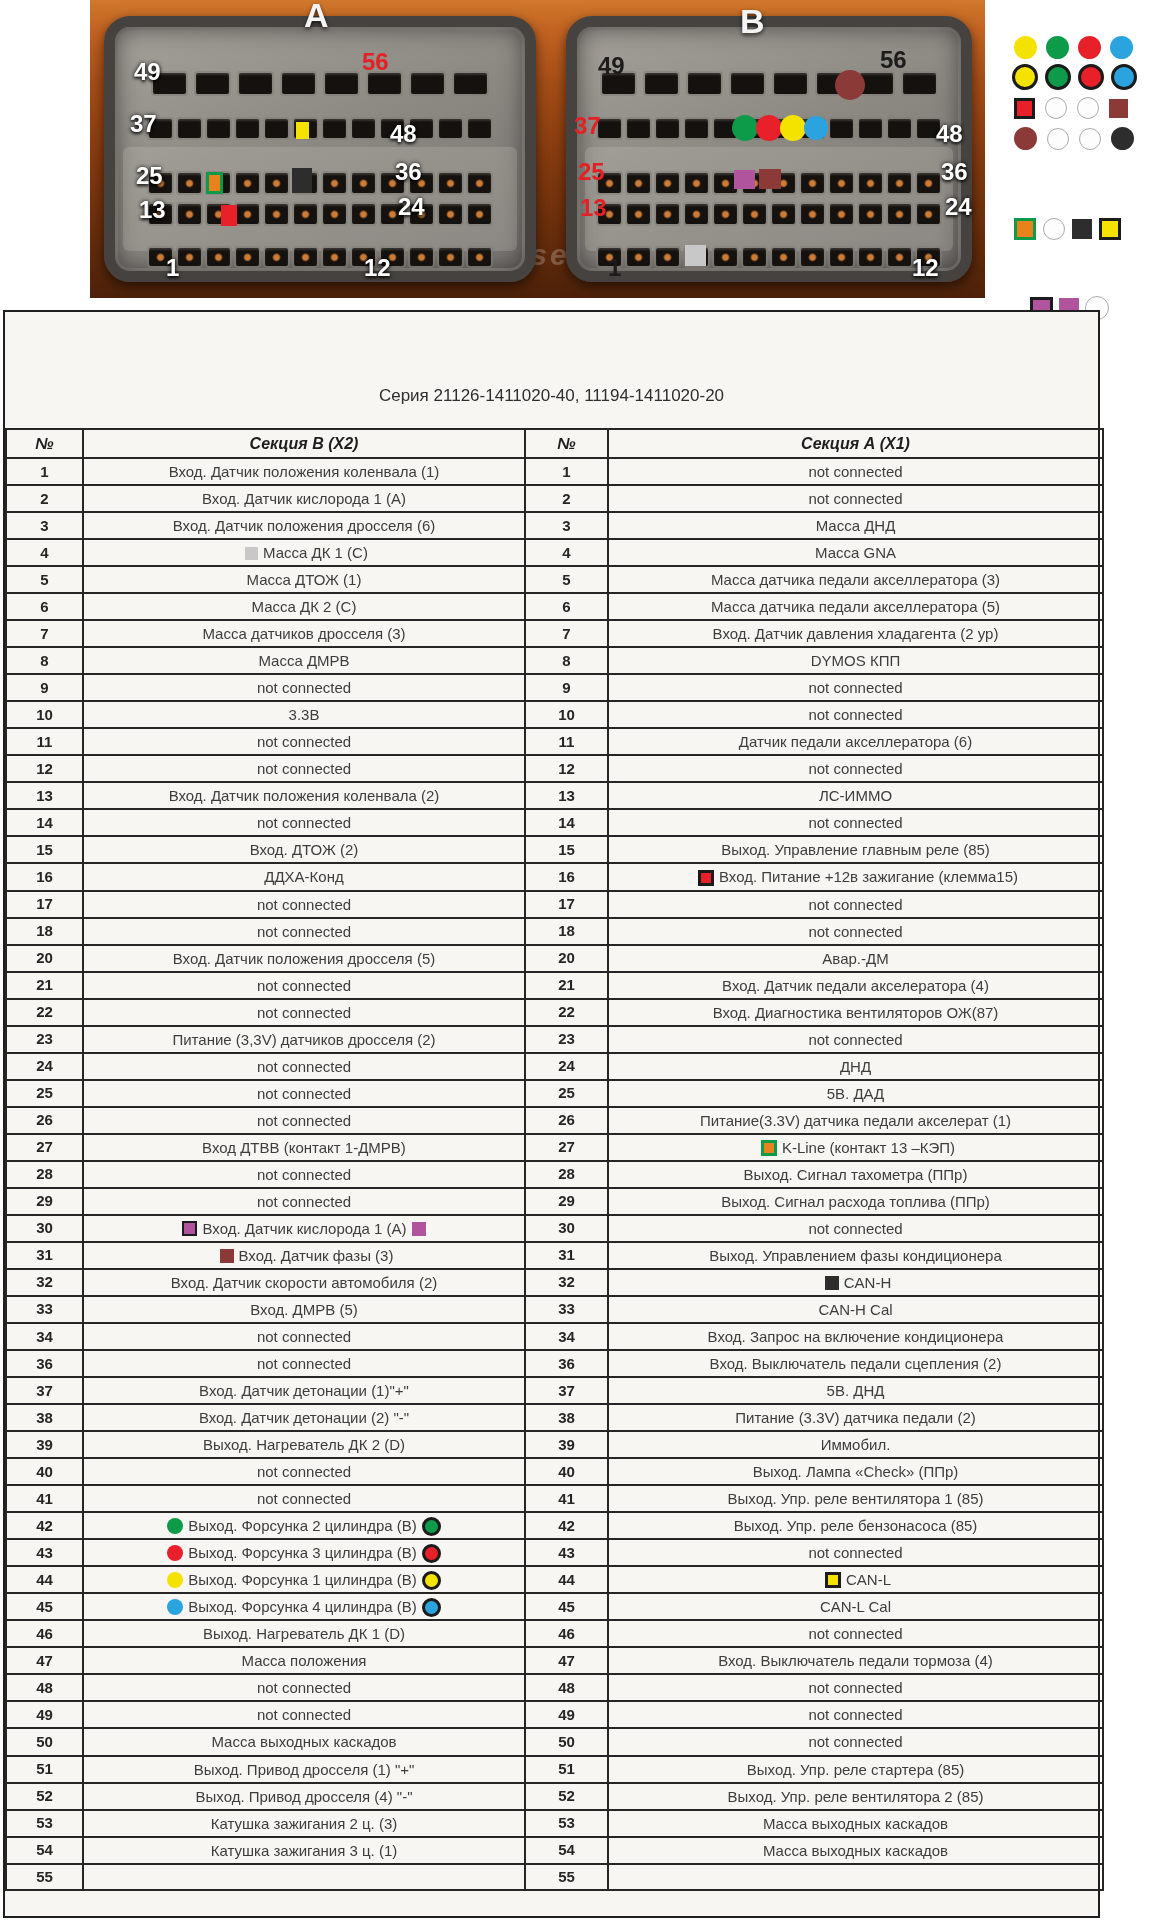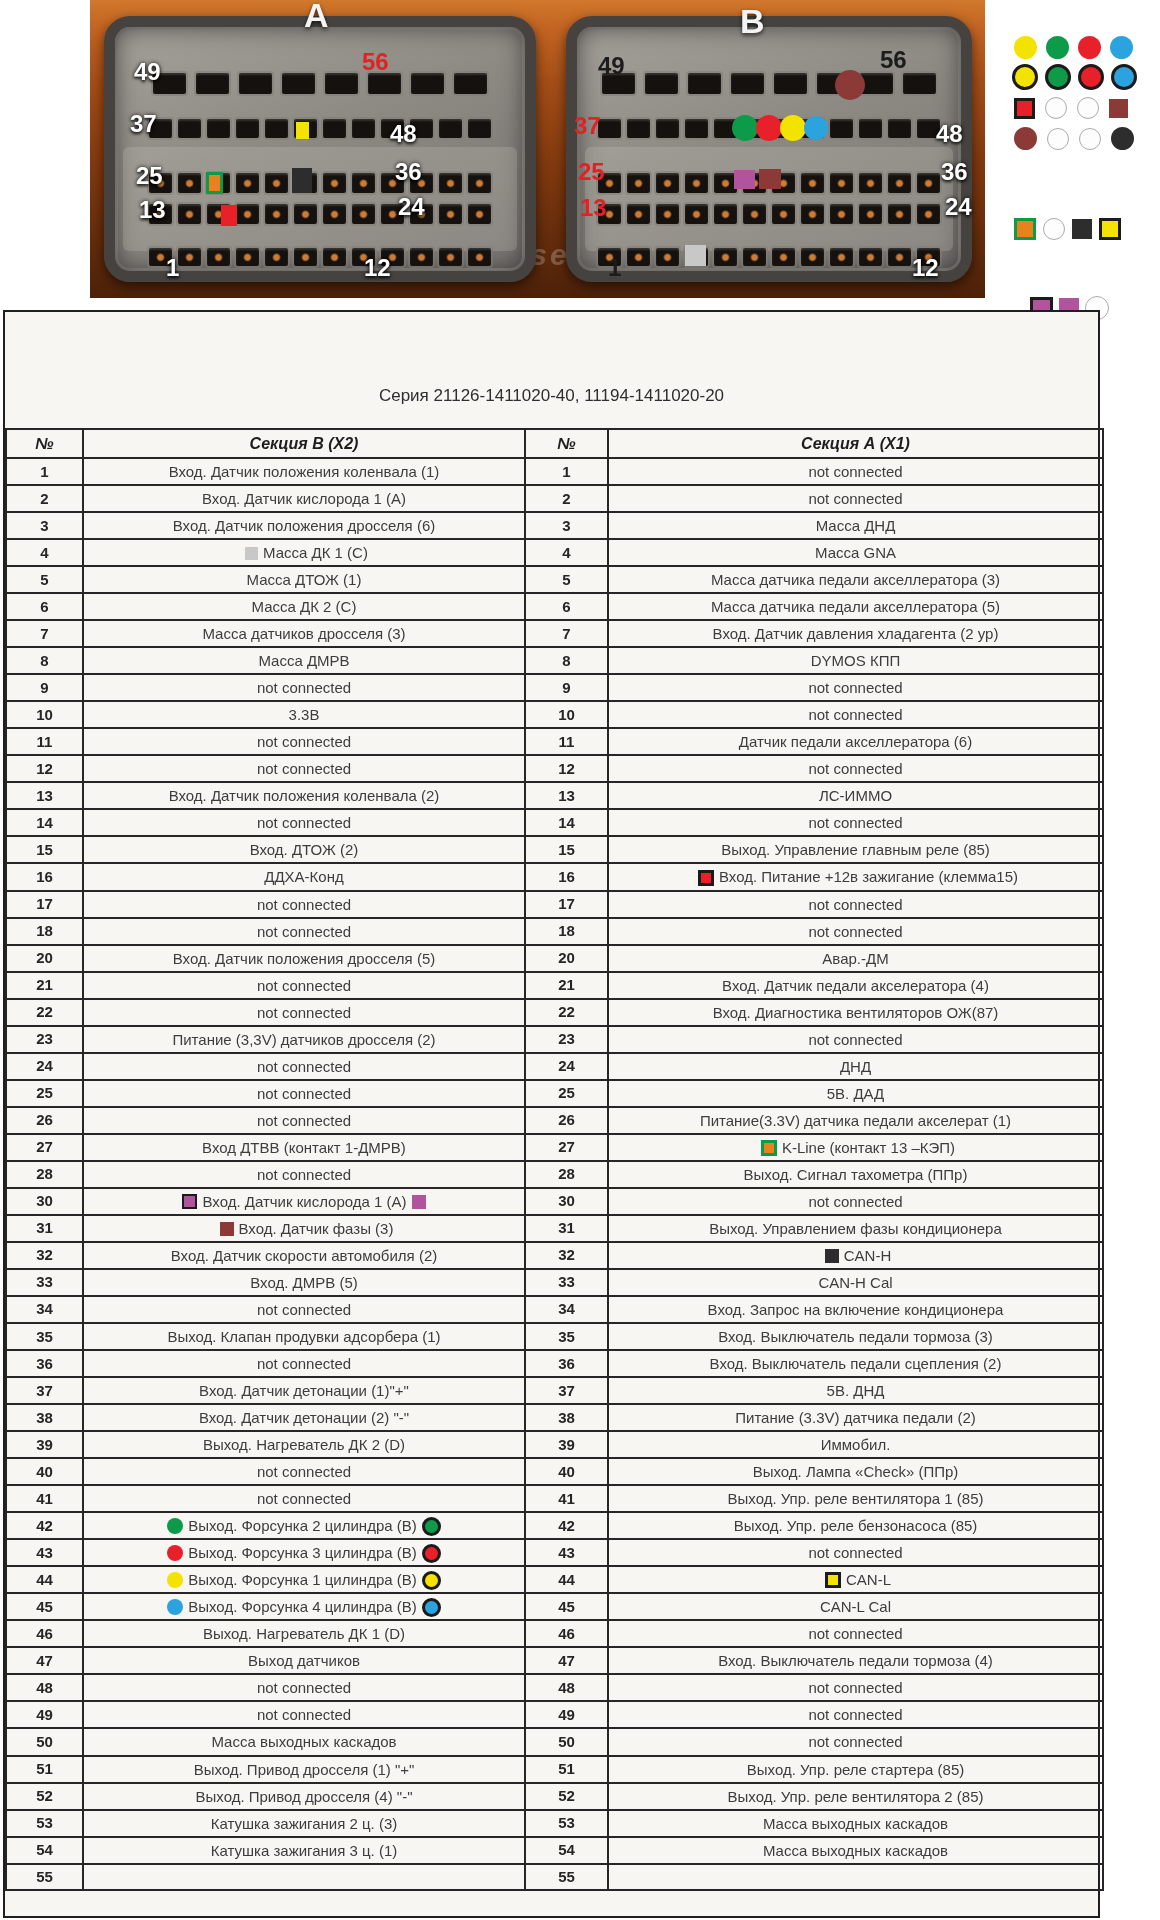--- a/index.html
+++ b/index.html
@@ -434,20 +434,26 @@
             <td class="num">27</td>
             <td class="lbl"><span class="sq mk" style="width: 16px; height: 16px; background: rgb(232, 130, 28); border: 3px solid rgb(13, 155, 73);"></span><span class="txt">K-Line (контакт 13 –КЭП)</span></td>
           </tr>
           <tr>
             <td class="num">28</td>
             <td class="lbl"><span class="txt">not connected</span></td>
             <td class="num">28</td>
             <td class="lbl"><span class="txt">Выход. Сигнал тахометра (ППр)</span></td>
           </tr>
           <tr>
+            <td class="num">29</td>
+            <td class="lbl"><span class="txt">not connected</span></td>
+            <td class="num">29</td>
+            <td class="lbl"><span class="txt">Выход. Сигнал расхода топлива (ППр)</span></td>
+          </tr>
+          <tr>
             <td class="num">30</td>
             <td class="lbl"><span class="sq mk" style="width: 15px; height: 15px; background: rgb(177, 84, 158); border: 2px solid rgb(27, 27, 27);"></span><span class="txt">Вход. Датчик кислорода 1 (А)</span><span class="sq mk" style="width: 14px; height: 14px; background: rgb(177, 84, 158);"></span></td>
             <td class="num">30</td>
             <td class="lbl"><span class="txt">not connected</span></td>
           </tr>
           <tr>
             <td class="num">31</td>
             <td class="lbl"><span class="sq mk" style="width: 14px; height: 14px; background: rgb(140, 58, 56);"></span><span class="txt">Вход. Датчик фазы (3)</span></td>
             <td class="num">31</td>
             <td class="lbl"><span class="txt">Выход. Управлением фазы кондиционера</span></td>
@@ -464,26 +470,20 @@
             <td class="num">33</td>
             <td class="lbl"><span class="txt">CAN-H Cal</span></td>
           </tr>
           <tr>
             <td class="num">34</td>
             <td class="lbl"><span class="txt">not connected</span></td>
             <td class="num">34</td>
             <td class="lbl"><span class="txt">Вход. Запрос на включение кондиционера</span></td>
           </tr>
           <tr>
-            <td class="num">35</td>
-            <td class="lbl"><span class="txt">Выход. Клапан продувки адсорбера (1)</span></td>
-            <td class="num">35</td>
-            <td class="lbl"><span class="txt">Вход. Выключатель педали тормоза (3)</span></td>
-          </tr>
-          <tr>
             <td class="num">36</td>
             <td class="lbl"><span class="txt">not connected</span></td>
             <td class="num">36</td>
             <td class="lbl"><span class="txt">Вход. Выключатель педали сцепления (2)</span></td>
           </tr>
           <tr>
             <td class="num">37</td>
             <td class="lbl"><span class="txt">Вход. Датчик детонации (1)"+"</span></td>
             <td class="num">37</td>
             <td class="lbl"><span class="txt">5В. ДНД</span></td>
@@ -537,21 +537,21 @@
             <td class="lbl"><span class="txt">CAN-L Cal</span></td>
           </tr>
           <tr>
             <td class="num">46</td>
             <td class="lbl"><span class="txt">Выход. Нагреватель ДК 1 (D)</span></td>
             <td class="num">46</td>
             <td class="lbl"><span class="txt">not connected</span></td>
           </tr>
           <tr>
             <td class="num">47</td>
-            <td class="lbl"><span class="txt">Выход датчиков</span></td>
+            <td class="lbl"><span class="txt">Масса положения</span></td>
             <td class="num">47</td>
             <td class="lbl"><span class="txt">Вход. Выключатель педали тормоза (4)</span></td>
           </tr>
           <tr>
             <td class="num">48</td>
             <td class="lbl"><span class="txt">not connected</span></td>
             <td class="num">48</td>
             <td class="lbl"><span class="txt">not connected</span></td>
           </tr>
           <tr>

